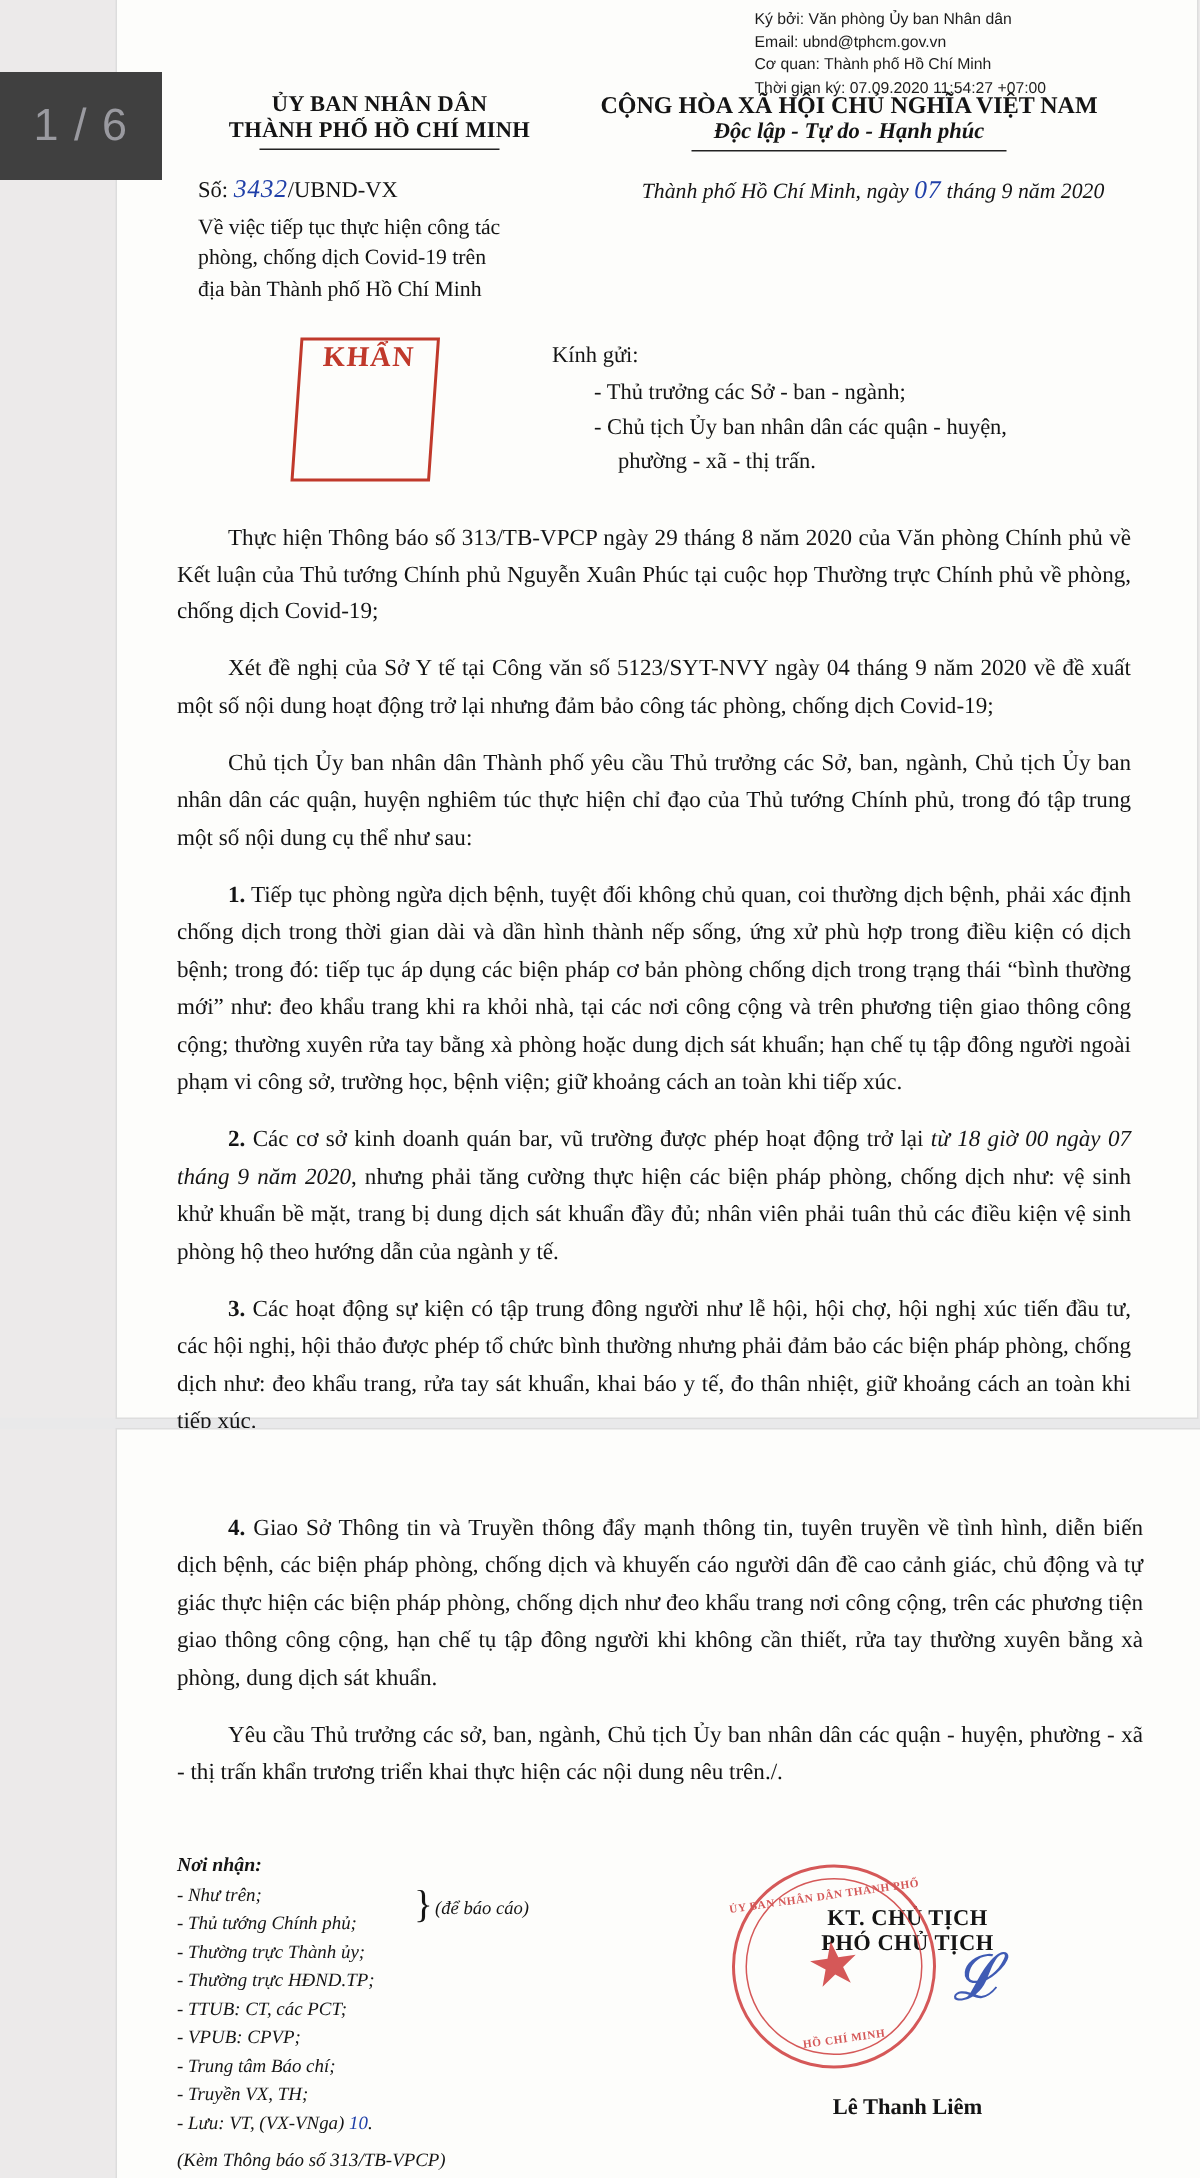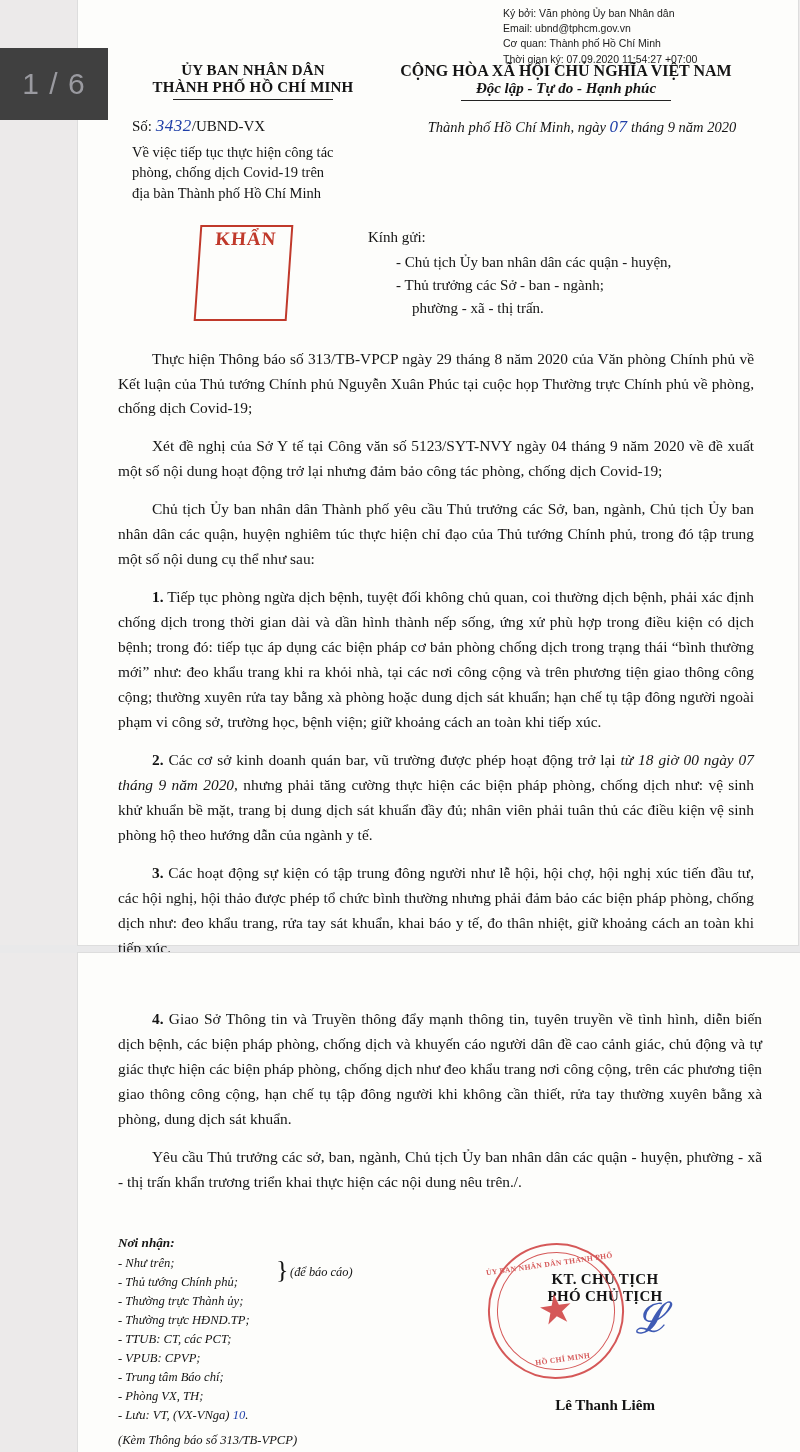--- a/index.html
+++ b/index.html
@@ -311,22 +311,22 @@
         </div>
       </div>
 
       <div class="khan-row">
         <div class="khan-wrap">
           <div class="khan">KHẨN</div>
         </div>
         <div class="kg">
           <div>Kính gửi:</div>
           <div class="recip">
+            <div>- Thủ trưởng các Sở - ban - ngành;</div>
             <div>- Chủ tịch Ủy ban nhân dân các quận - huyện,</div>
-            <div>- Thủ trưởng các Sở - ban - ngành;</div>
             <div class="indent">phường - xã - thị trấn.</div>
           </div>
         </div>
       </div>
 
       <div class="body">
         <p>Thực hiện Thông báo số 313/TB-VPCP ngày 29 tháng 8 năm 2020 của Văn phòng Chính phủ về Kết luận của Thủ tướng Chính phủ Nguyễn Xuân Phúc tại cuộc họp Thường trực Chính phủ về phòng, chống dịch Covid-19;</p>
         <p>Xét đề nghị của Sở Y tế tại Công văn số 5123/SYT-NVY ngày 04 tháng 9 năm 2020 về đề xuất một số nội dung hoạt động trở lại nhưng đảm bảo công tác phòng, chống dịch Covid-19;</p>
         <p>Chủ tịch Ủy ban nhân dân Thành phố yêu cầu Thủ trưởng các Sở, ban, ngành, Chủ tịch Ủy ban nhân dân các quận, huyện nghiêm túc thực hiện chỉ đạo của Thủ tướng Chính phủ, trong đó tập trung một số nội dung cụ thể như sau:</p>
         <p><b>1.</b> <span>Tiếp tục phòng ngừa dịch bệnh, tuyệt đối không chủ quan, coi thường dịch bệnh, phải xác định chống dịch trong thời gian dài và dần hình thành nếp sống, ứng xử phù hợp trong điều kiện có dịch bệnh; trong đó: tiếp tục áp dụng các biện pháp cơ bản phòng chống dịch trong trạng thái “bình thường mới” như: đeo khẩu trang khi ra khỏi nhà, tại các nơi công cộng và trên phương tiện giao thông công cộng; thường xuyên rửa tay bằng xà phòng hoặc dung dịch sát khuẩn; hạn chế tụ tập đông người ngoài phạm vi công sở, trường học, bệnh viện; giữ khoảng cách an toàn khi tiếp xúc.</span></p>
@@ -350,21 +350,21 @@
       <div class="foot">
         <div class="foot-left">
           <div class="ttl">Nơi nhận:</div>
           <div>- Như trên;</div>
           <div>- Thủ tướng Chính phủ;</div>
           <div>- Thường trực Thành ủy;</div>
           <div>- Thường trực HĐND.TP;</div>
           <div>- TTUB: CT, các PCT;</div>
           <div>- VPUB: CPVP;</div>
           <div>- Trung tâm Báo chí;</div>
-          <div>- Phòng VX, TH;</div>
+          <div>- Truyền VX, TH;</div>
           <div>
             <span>- Lưu: VT, (VX-VNga)</span>
             <span class="num">10</span><span>.</span>
           </div>
           <div class="kem">(Kèm Thông báo số 313/TB-VPCP)</div>
           <div class="brace">}</div>
           <div class="bao">(để báo cáo)</div>
         </div>
 
         <div class="foot-right">

